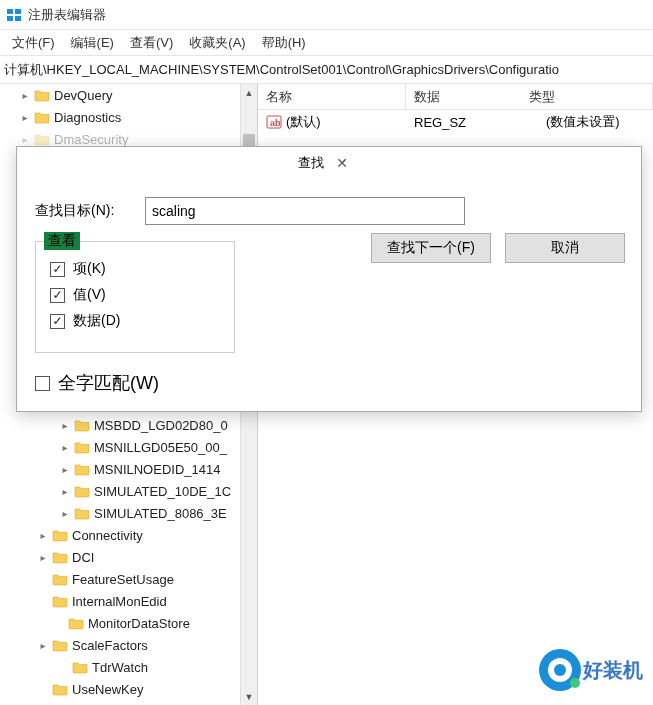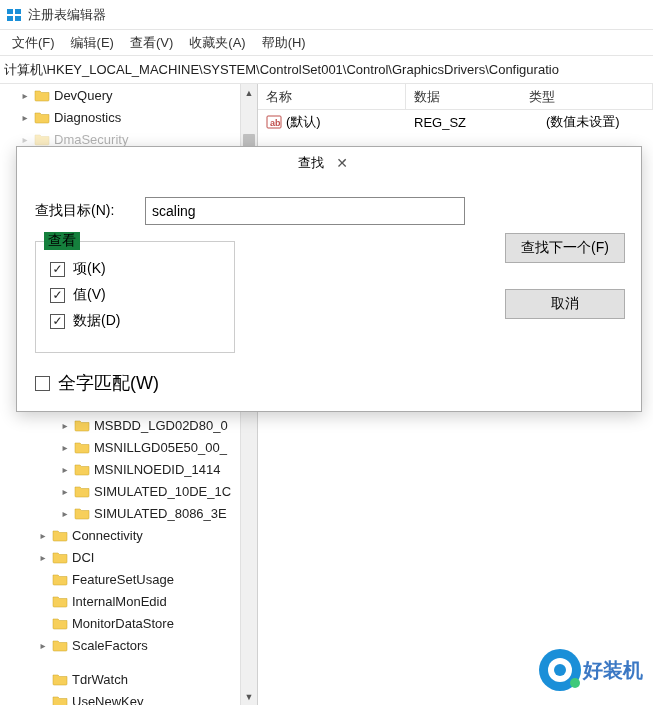--- a/index.html
+++ b/index.html
@@ -209,22 +209,22 @@
       border: 1px solid #888;
       padding: 2px 6px;
       font-size: 14px;
       outline: none;
     }
     .button-col {
       position: absolute;
       right: 16px;
       top: 54px;
       display: flex;
-      flex-direction: column;
-      gap: 26px;
+      flex-direction: row;
+      gap: 14px;
     }
     .button-col button {
       width: 120px;
       height: 30px;
       background: #e1e1e1;
       border: 1px solid #adadad;
       font-size: 14px;
       cursor: default;
     }
     .groupbox {
@@ -420,39 +420,39 @@
         </div>
         <div class="tree-row" style="padding-left: 36px;">
           <span class="tree-expander"></span>
           <span class="tree-folder">
             <svg width="16" height="14" viewBox="0 0 16 14">
               <path d="M1 3 h5 l1.5 1.5 H15 V12 a1 1 0 0 1 -1 1 H2 a1 1 0 0 1 -1 -1 Z" fill="#f7cf5a" stroke="#c9a227" stroke-width="0.5"></path>
             </svg>
           </span>
           <span>InternalMonEdid</span>
         </div>
+        <div class="tree-row" style="padding-left: 52px;">
+          <span class="tree-expander"></span>
+          <span class="tree-folder">
+            <svg width="16" height="14" viewBox="0 0 16 14">
+              <path d="M1 3 h5 l1.5 1.5 H15 V12 a1 1 0 0 1 -1 1 H2 a1 1 0 0 1 -1 -1 Z" fill="#f7cf5a" stroke="#c9a227" stroke-width="0.5"></path>
+            </svg>
+          </span>
+          <span>MonitorDataStore</span>
+        </div>
         <div class="tree-row" style="padding-left: 36px;">
-          <span class="tree-expander"></span>
-          <span class="tree-folder">
-            <svg width="16" height="14" viewBox="0 0 16 14">
-              <path d="M1 3 h5 l1.5 1.5 H15 V12 a1 1 0 0 1 -1 1 H2 a1 1 0 0 1 -1 -1 Z" fill="#f7cf5a" stroke="#c9a227" stroke-width="0.5"></path>
-            </svg>
-          </span>
-          <span>MonitorDataStore</span>
-        </div>
-        <div class="tree-row" style="padding-left: 36px;">
           <span class="tree-expander">▸</span>
           <span class="tree-folder">
             <svg width="16" height="14" viewBox="0 0 16 14">
               <path d="M1 3 h5 l1.5 1.5 H15 V12 a1 1 0 0 1 -1 1 H2 a1 1 0 0 1 -1 -1 Z" fill="#f7cf5a" stroke="#c9a227" stroke-width="0.5"></path>
             </svg>
           </span>
           <span>ScaleFactors</span>
         </div>
-        <div class="tree-row" style="padding-left: 36px; margin-top: 12px;">
+        <div class="tree-row" style="padding-left: 56px;">
           <span class="tree-expander"></span>
           <span class="tree-folder">
             <svg width="16" height="14" viewBox="0 0 16 14">
               <path d="M1 3 h5 l1.5 1.5 H15 V12 a1 1 0 0 1 -1 1 H2 a1 1 0 0 1 -1 -1 Z" fill="#f7cf5a" stroke="#c9a227" stroke-width="0.5"></path>
             </svg>
           </span>
           <span>TdrWatch</span>
         </div>
         <div class="tree-row" style="padding-left: 36px;">
           <span class="tree-expander"></span>

